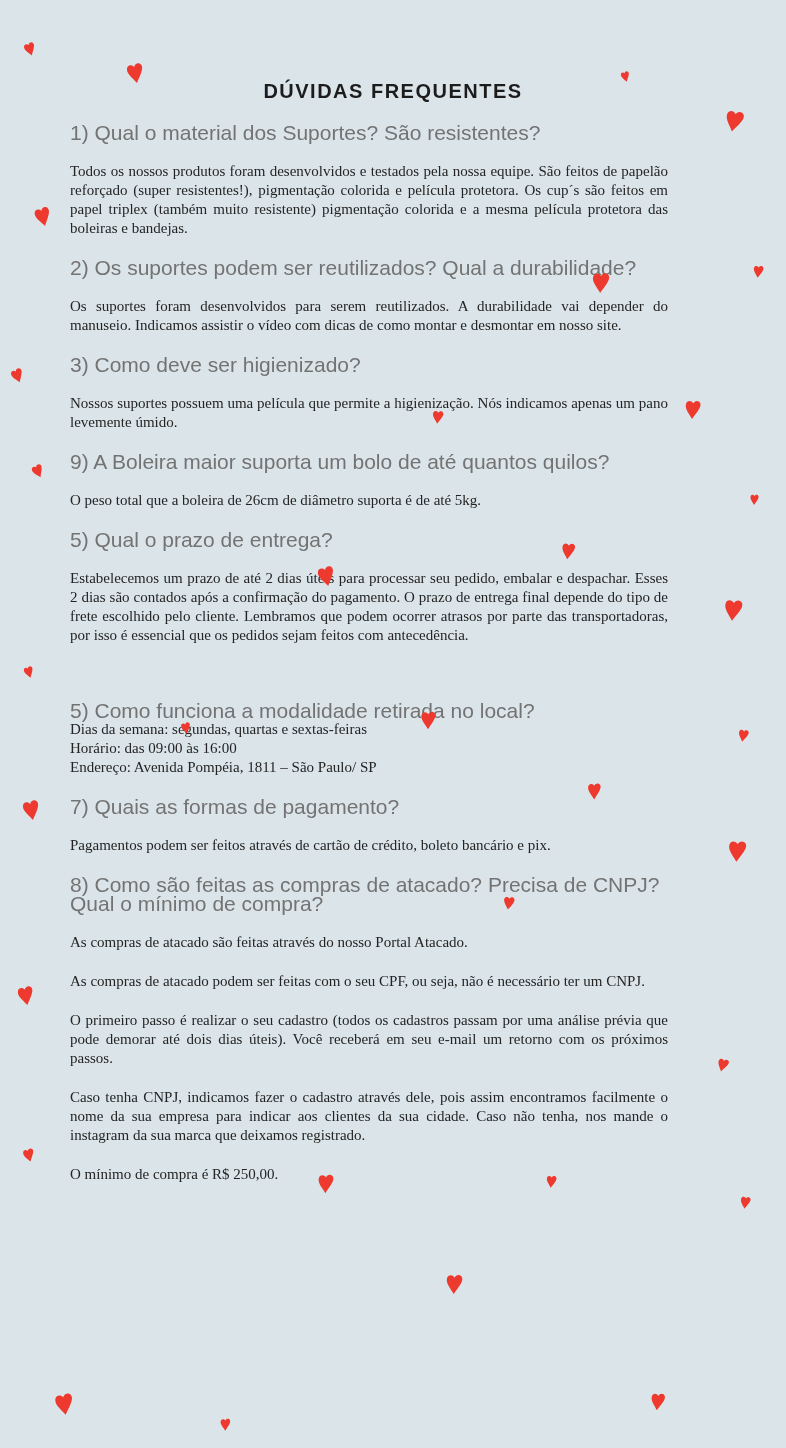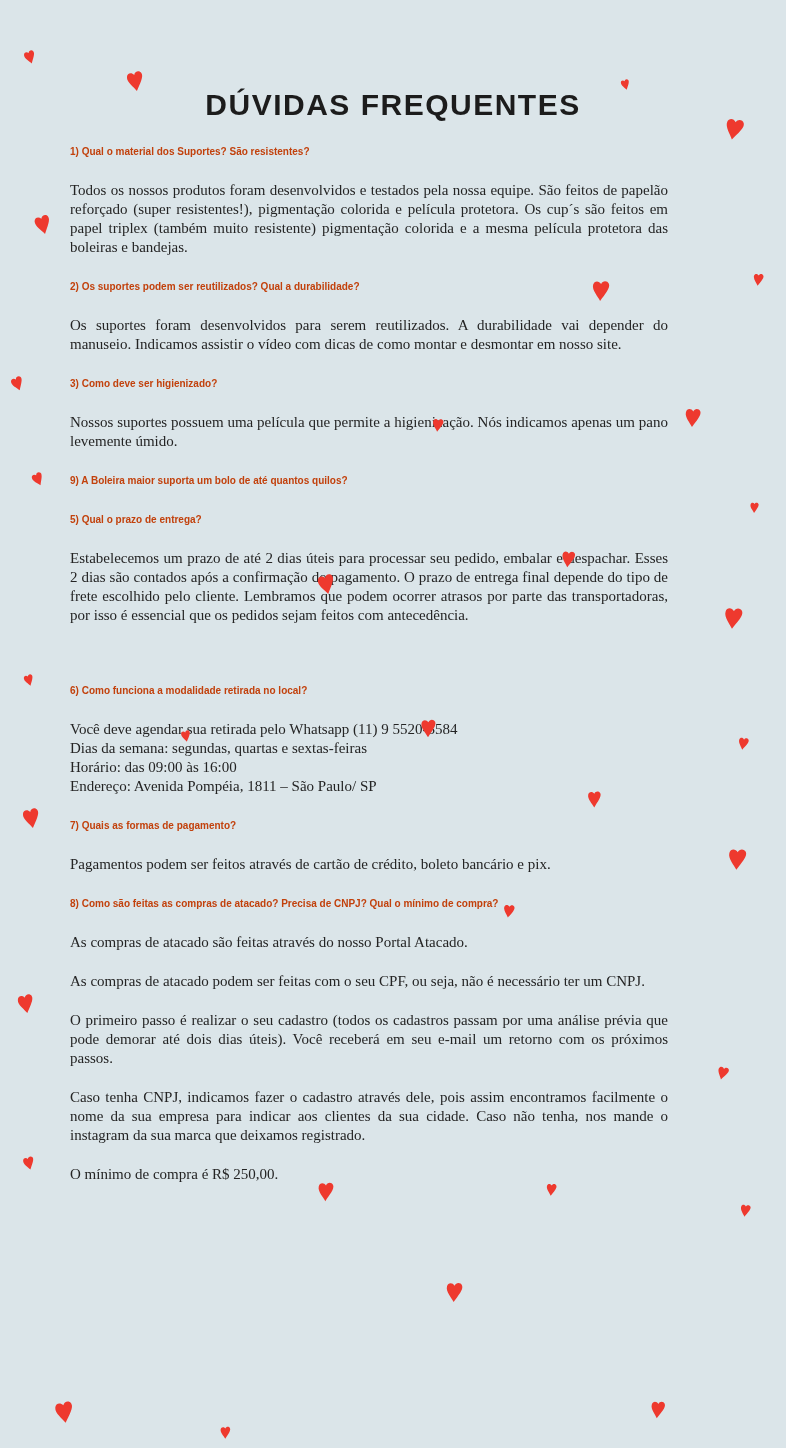--- a/index.html
+++ b/index.html
@@ -6,41 +6,41 @@
   body{
     width:786px;height:1448px;
     background:#dbe5e9;
     overflow:hidden;
     position:relative;
     font-family:"Liberation Sans", sans-serif;
     color:#212121;
   }
   .page{position:relative;width:786px;height:1448px;}
   h1.title{
-    margin:16px;
+    margin:8px;
     padding-top:72px;
     text-align:center;
-    font-size:30px;
+    font-size:20px;
     font-weight:700;
     letter-spacing:1.5px;
     color:#1c1c1c;
   }
   .faq{
     width:598px;
     margin:14px 0 0 70px;
   }
   .faq-item{margin:0;}
   
   .faq-item:nth-child(6){margin-top:56px;}
   .q{
     margin:20px 0 0 0;
-    font-size:10px;
-    font-weight:700;
+    font-size:21px;
+    font-weight:400;
     line-height:19px;
-    color:#c2410c;
+    color:#737373;
   }
   .p{
     margin:20px 0 0 0;
     font-size:15px;
     font-weight:400;
     line-height:19px;
     text-align:justify;
     color:#242424;
     font-family:Liberation Serif, serif;
   }
@@ -230,28 +230,28 @@
       <div class="faq-item">
         <p class="q">2) Os suportes podem ser reutilizados? Qual a durabilidade?</p>
         <p class="p">Os suportes foram desenvolvidos para serem reutilizados. A durabilidade vai depender do manuseio. Indicamos assistir o vídeo com dicas de como montar e desmontar em nosso site.</p>
       </div>
       <div class="faq-item">
         <p class="q">3) Como deve ser higienizado?</p>
         <p class="p">Nossos suportes possuem uma película que permite a higienização. Nós indicamos apenas um pano levemente úmido.</p>
       </div>
       <div class="faq-item">
         <p class="q">9) A Boleira maior suporta um bolo de até quantos quilos?</p>
+        <p class="p">O peso total que a boleira de 26cm de diâmetro suporta é de até 5kg.</p>
       </div>
       <div class="faq-item">
         <p class="q">5) Qual o prazo de entrega?</p>
         <p class="p">Estabelecemos um prazo de até 2 dias úteis para processar seu pedido, embalar e despachar. Esses 2 dias são contados após a confirmação do pagamento. O prazo de entrega final depende do tipo de frete escolhido pelo cliente. Lembramos que podem ocorrer atrasos por parte das transportadoras, por isso é essencial que os pedidos sejam feitos com antecedência.</p>
       </div>
       <div class="faq-item">
-        <p class="q">6) Como funciona a modalidade retirada no local?</p>
-        <p class="p first-tight">Você deve agendar sua retirada pelo Whatsapp (11) 9 5520-3584</p>
+        <p class="q">5) Como funciona a modalidade retirada no local?</p>
         <p class="p tight">Dias da semana: segundas, quartas e sextas-feiras</p>
         <p class="p tight">Horário: das 09:00 às 16:00</p>
         <p class="p tight">Endereço: Avenida Pompéia, 1811 – São Paulo/ SP</p>
       </div>
       <div class="faq-item">
         <p class="q">7) Quais as formas de pagamento?</p>
         <p class="p">Pagamentos podem ser feitos através de cartão de crédito, boleto bancário e pix.</p>
       </div>
       <div class="faq-item">
         <p class="q">8) Como são feitas as compras de atacado? Precisa de CNPJ? Qual o mínimo de compra?</p>

